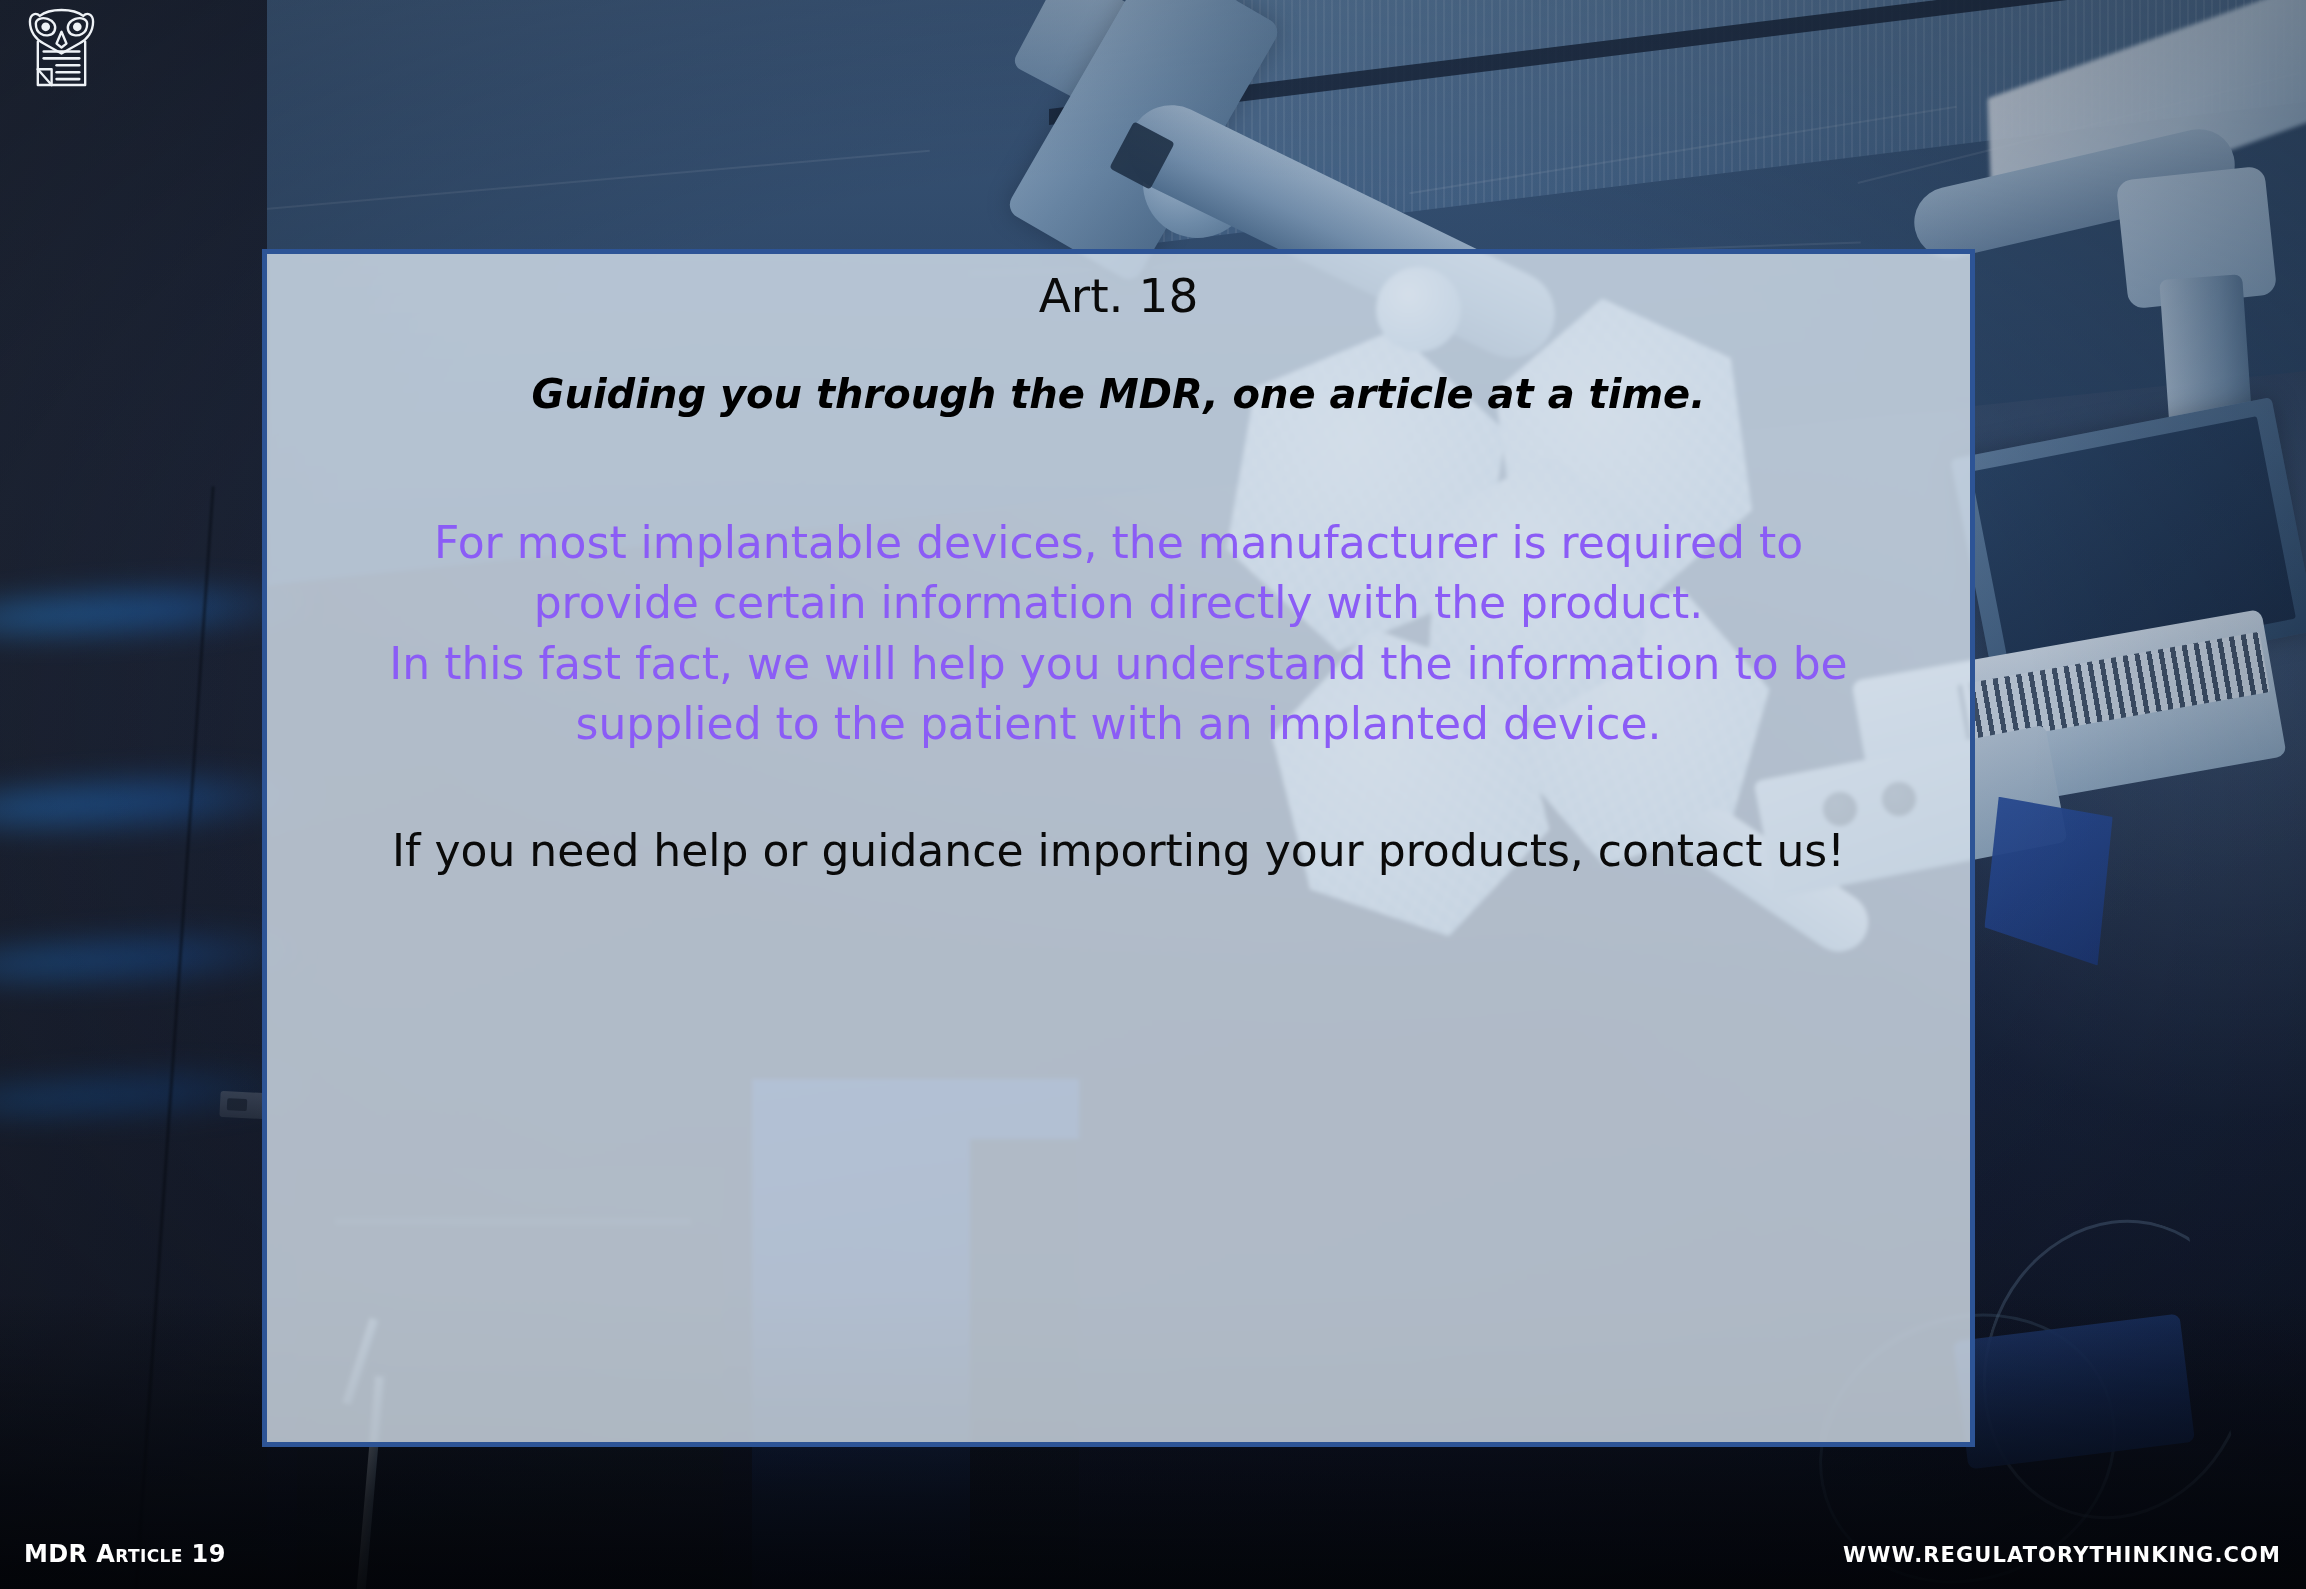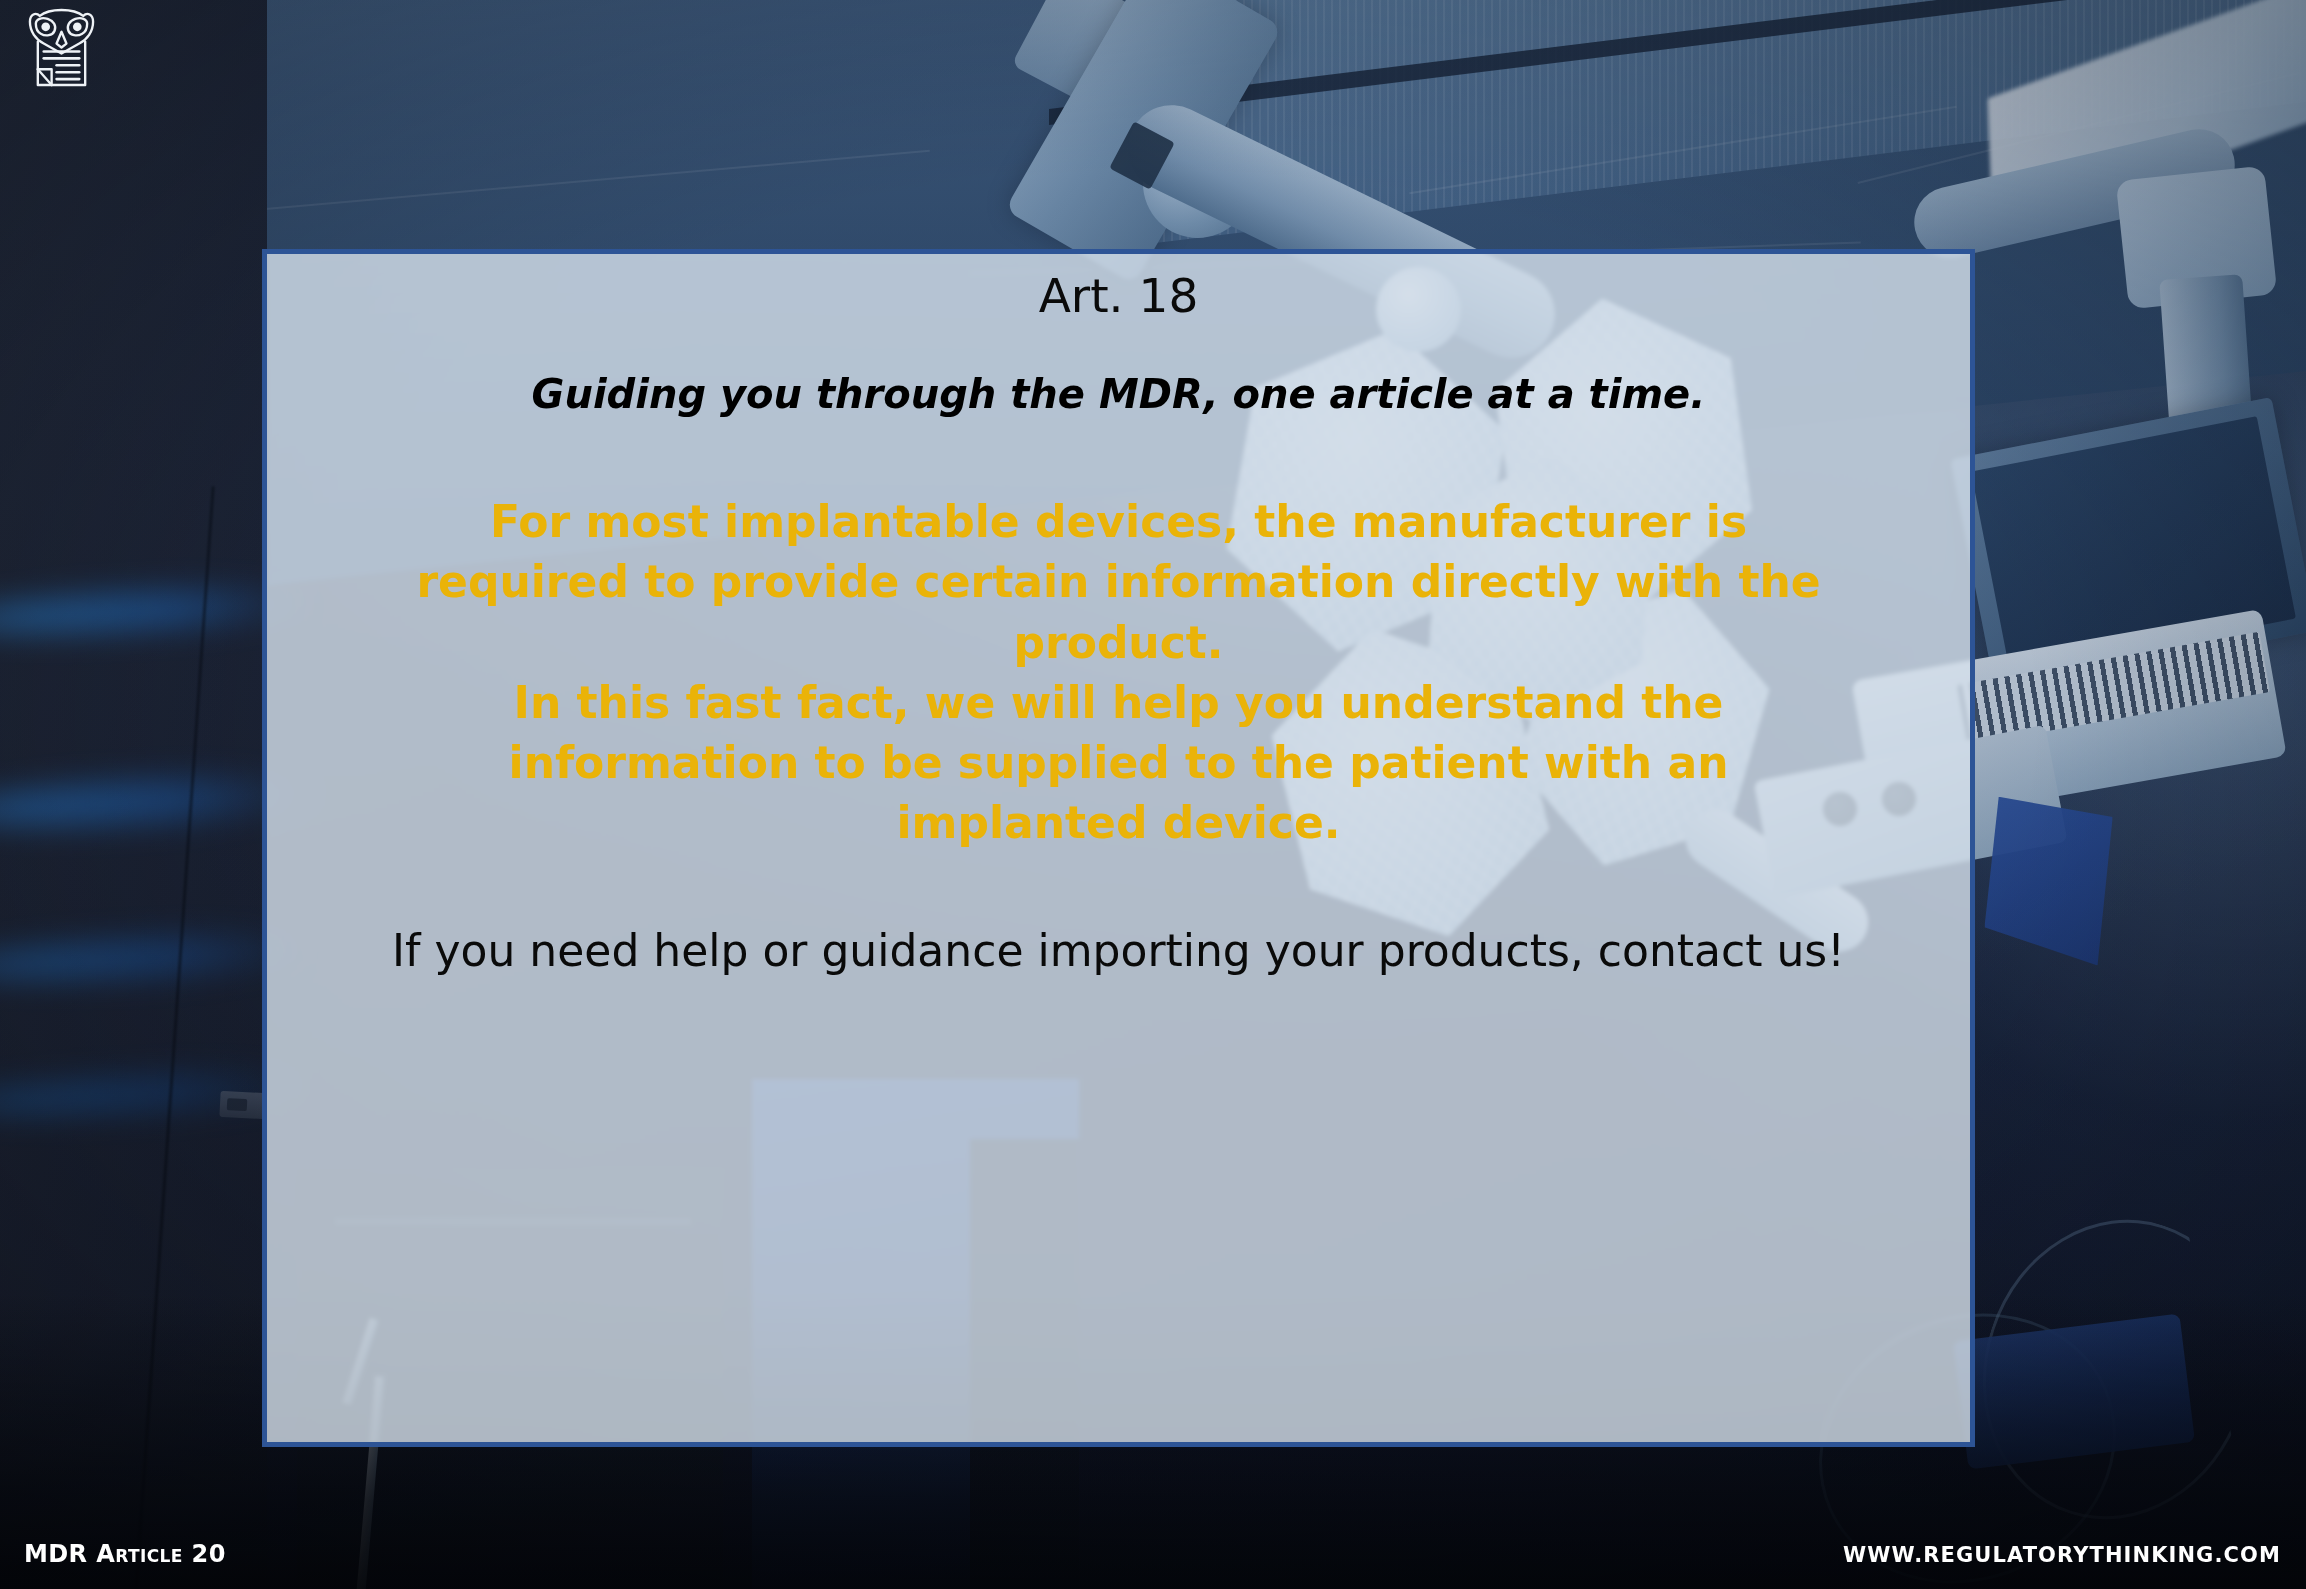--- a/index.html
+++ b/index.html
@@ -431,23 +431,23 @@
     font-style: italic;
     font-weight: 700;
     margin-top: 48px;
     color: #000000;
   }
 
   .body-block {
     font-family: "DejaVu Sans", sans-serif;
     font-size: 44px;
     line-height: 1.37;
-    font-weight: 700;
-    margin-top: 75px;
-    color: #eab308;
+    font-weight: 400;
+    margin-top: 96px;
+    color: #8b5cf6;
   }
 
   .body-para + .body-para { margin-top: 0; }
 
   .cta {
     font-family: "DejaVu Sans", sans-serif;
     font-size: 44px;
     font-weight: 400;
     margin-top: 71px;
     color: #0a0a0a;
@@ -608,18 +608,18 @@
       <g stroke="#eef2f6" stroke-width="2.6" stroke-linecap="round">
         <line x1="20" y1="44" x2="56" y2="44"></line>
         <line x1="20" y1="51" x2="56" y2="51"></line>
         <line x1="33" y1="58" x2="56" y2="58"></line>
         <line x1="33" y1="65" x2="56" y2="65"></line>
         <line x1="33" y1="72" x2="56" y2="72"></line>
       </g>
     </svg>
   </div>
 
-  <div class="footer-left">MDR Article 20</div>
+  <div class="footer-left">MDR Article 19</div>
 
   <div class="footer-right">WWW.REGULATORYTHINKING.COM</div>
 
 </div>
 
 
 </body></html>

